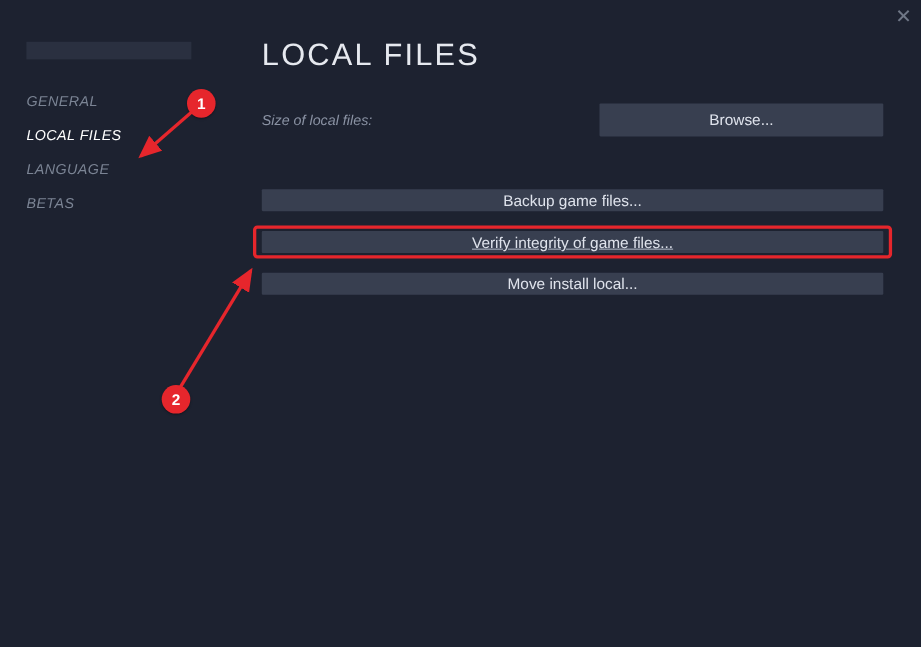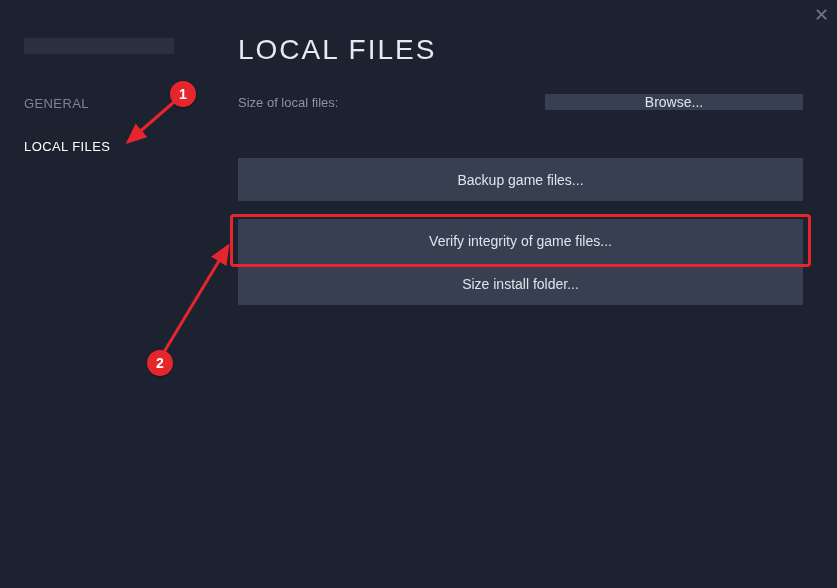--- a/index.html
+++ b/index.html
@@ -14,21 +14,22 @@
     display: flex;
     width: 837px;
     height: 588px;
     position: relative;
   }
   .sidebar {
     width: 210px;
     padding: 38px 0 0 24px;
     display: flex;
     flex-direction: column;
-    gap: 12px;
+    gap: 0;
+    font-style: italic;
   }
   .title-slot {
     width: 150px;
     height: 16px;
     background: #2a3040;
     margin-bottom: 22px;
   }
   .nav-item {
     font-size: 13px;
     letter-spacing: 0.4px;
@@ -56,44 +57,47 @@
   }
   .row {
     display: flex;
     align-items: center;
     justify-content: space-between;
     margin-bottom: 48px;
   }
   .size-label {
     font-size: 13px;
     color: #8a92a3;
+    font-style: italic;
   }
   .btn {
     background: #383f50;
     color: #dfe3ec;
     font-size: 14px;
     text-align: center;
     border: none;
     cursor: pointer;
-    height: 43px;
+    height: 20px;
     display: flex;
     align-items: center;
     justify-content: center;
     border-radius: 1px;
   }
   .btn-browse {
     width: 258px;
-    height: 16px;
+    height: 30px;
   }
   .btn-full {
     width: 100%;
     margin-bottom: 18px;
   }
   .btn-wrap {
     position: relative;
+    margin-bottom: 18px;
+    text-decoration: underline;
   }
   .btn-wrap .btn-full { margin-bottom: 0; }
   .highlight-box {
     position: absolute;
     top: -5px; left: -8px; right: -8px; bottom: -5px;
     border: 3px solid #e6262c;
     border-radius: 4px;
     pointer-events: none;
   }
   .close-btn {
@@ -128,38 +132,40 @@
 <body>
 
 <div class="window">
 
   <div class="close-btn">✕</div>
 
   <div class="sidebar">
     <div class="title-slot"></div>
     <div class="nav-item">GENERAL</div>
     <div class="nav-item active">LOCAL FILES</div>
+    <div class="nav-item">LANGUAGE</div>
+    <div class="nav-item">BETAS</div>
   </div>
 
   <div class="main">
     <div class="page-title">LOCAL FILES</div>
 
     <div class="row">
       <span class="size-label">Size of local files:</span>
       <button class="btn btn-browse">Browse...</button>
     </div>
 
     <button class="btn btn-full">Backup game files...</button>
 
     <div class="btn-wrap">
       <button class="btn btn-full">Verify integrity of game files...</button>
       <div class="highlight-box"></div>
     </div>
 
-    <button class="btn btn-full">Size install folder...</button>
+    <button class="btn btn-full">Move install local...</button>
   </div>
 
   <div class="badge badge1">1</div>
   <div class="badge badge2">2</div>
 
   <svg class="arrow arrow1" viewBox="0 0 60 54">
     <defs>
         <marker id="ah1" markerWidth="8" markerHeight="8" refX="6" refY="3" orient="auto">
       <path d="M0,0 L7,3 L0,6 Z" fill="#e6262c"></path>
         </marker>

